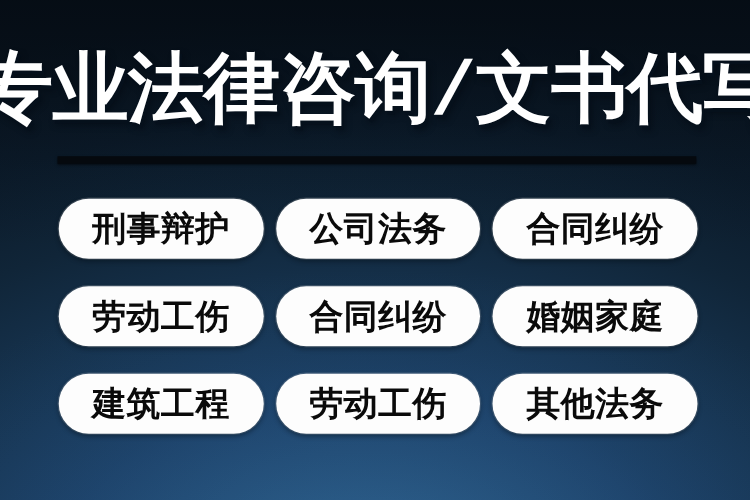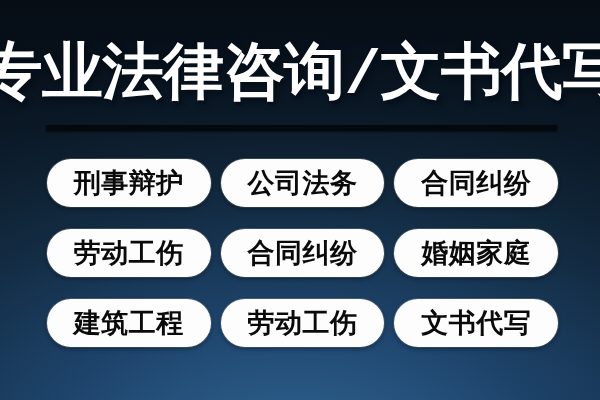--- a/index.html
+++ b/index.html
@@ -145,18 +145,18 @@
 
       <div class="pill-row">
         <div class="pill">劳动工伤</div>
         <div class="pill">合同纠纷</div>
         <div class="pill">婚姻家庭</div>
       </div>
 
       <div class="pill-row">
         <div class="pill">建筑工程</div>
         <div class="pill">劳动工伤</div>
-        <div class="pill">文书代写</div>
+        <div class="pill">其他法务</div>
       </div>
 
     </div>
   </div>
 </div>
 
 </body></html>

